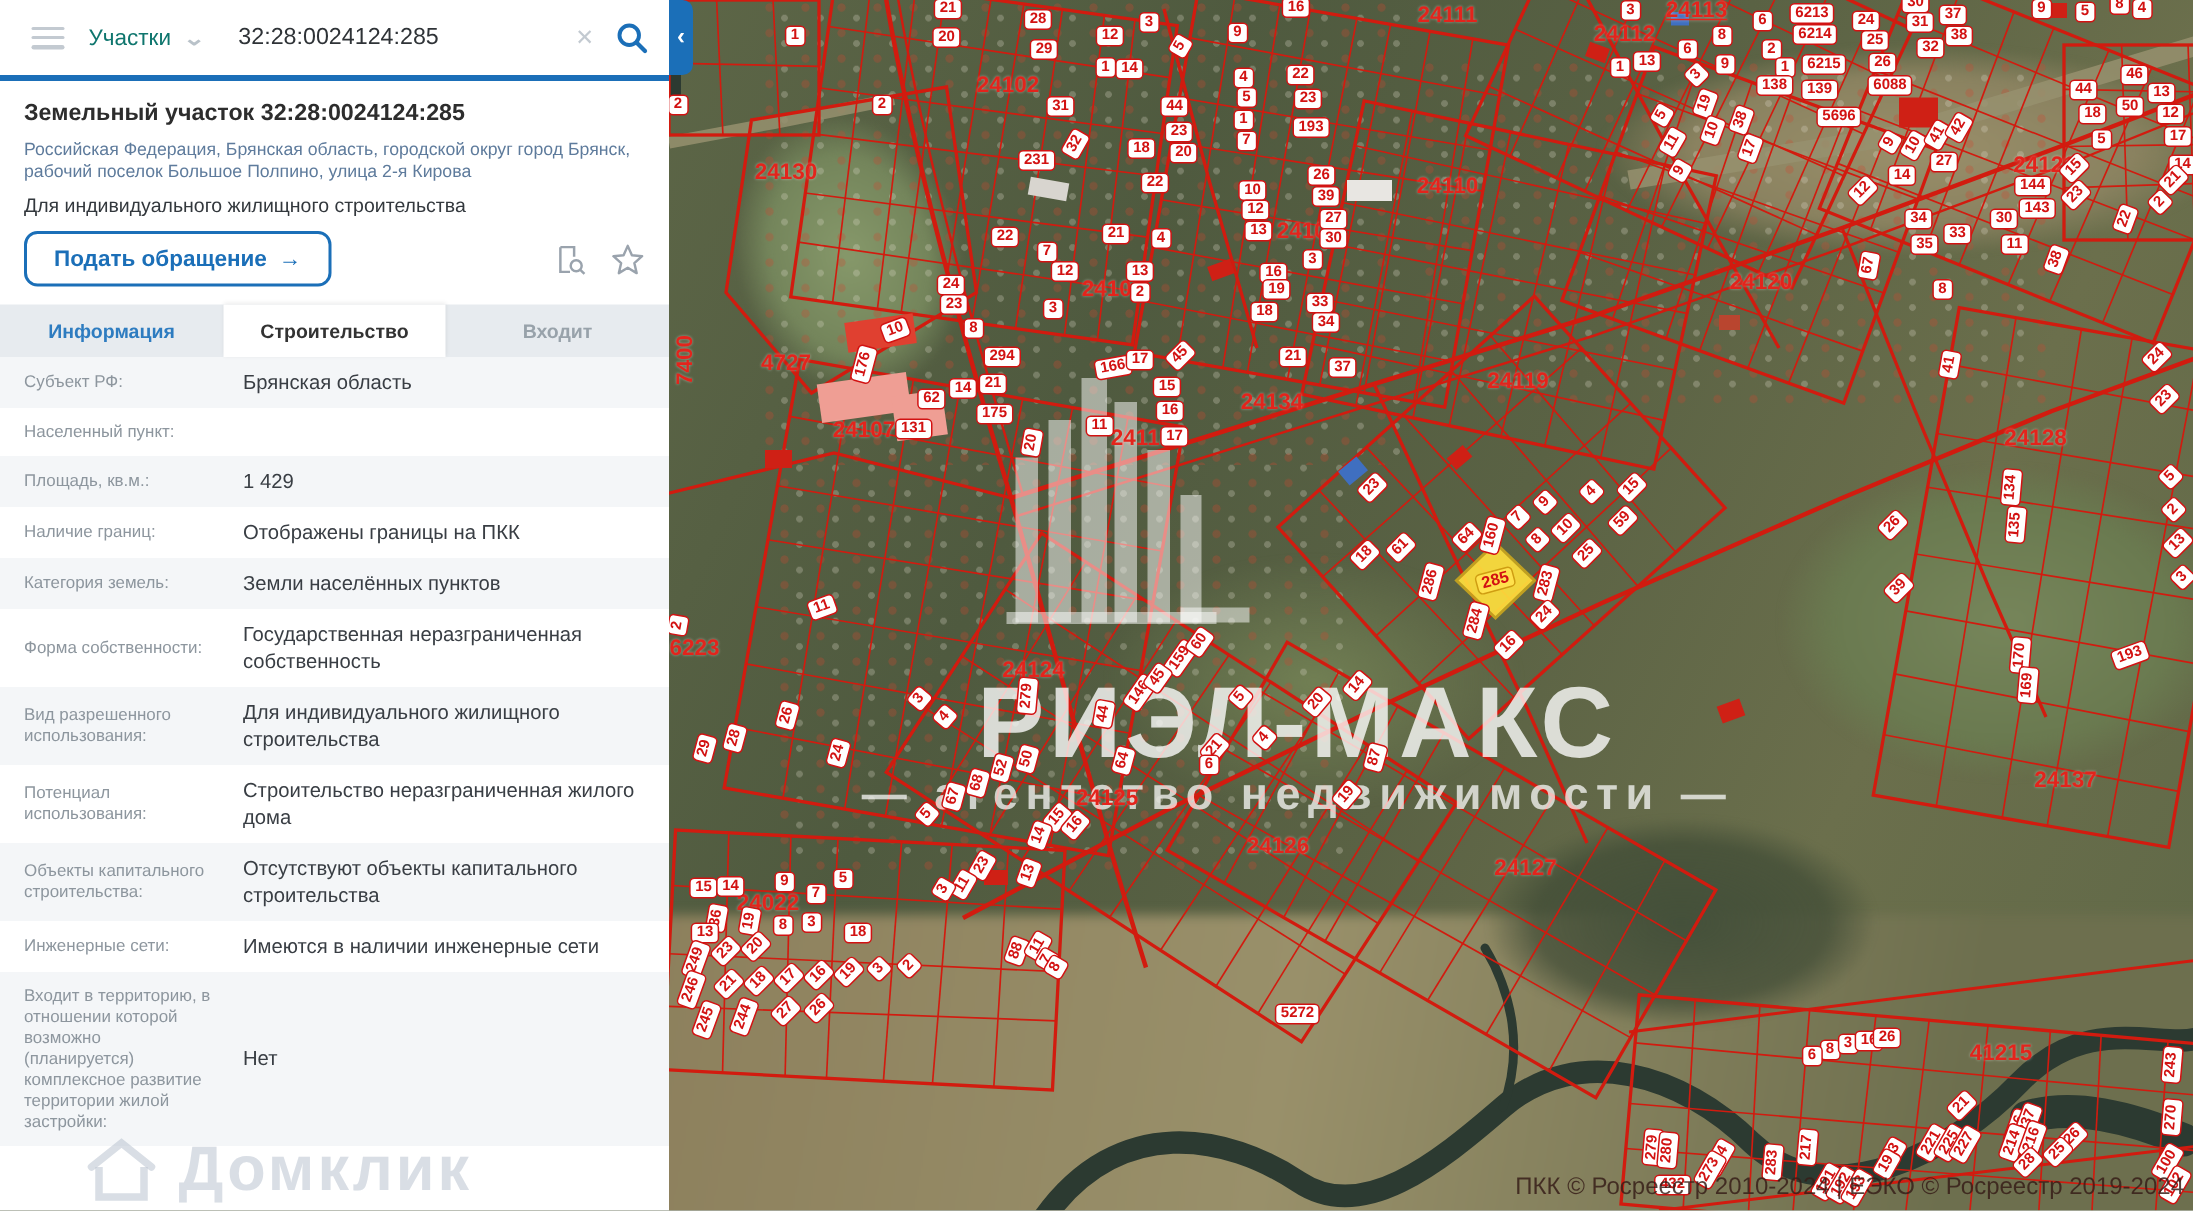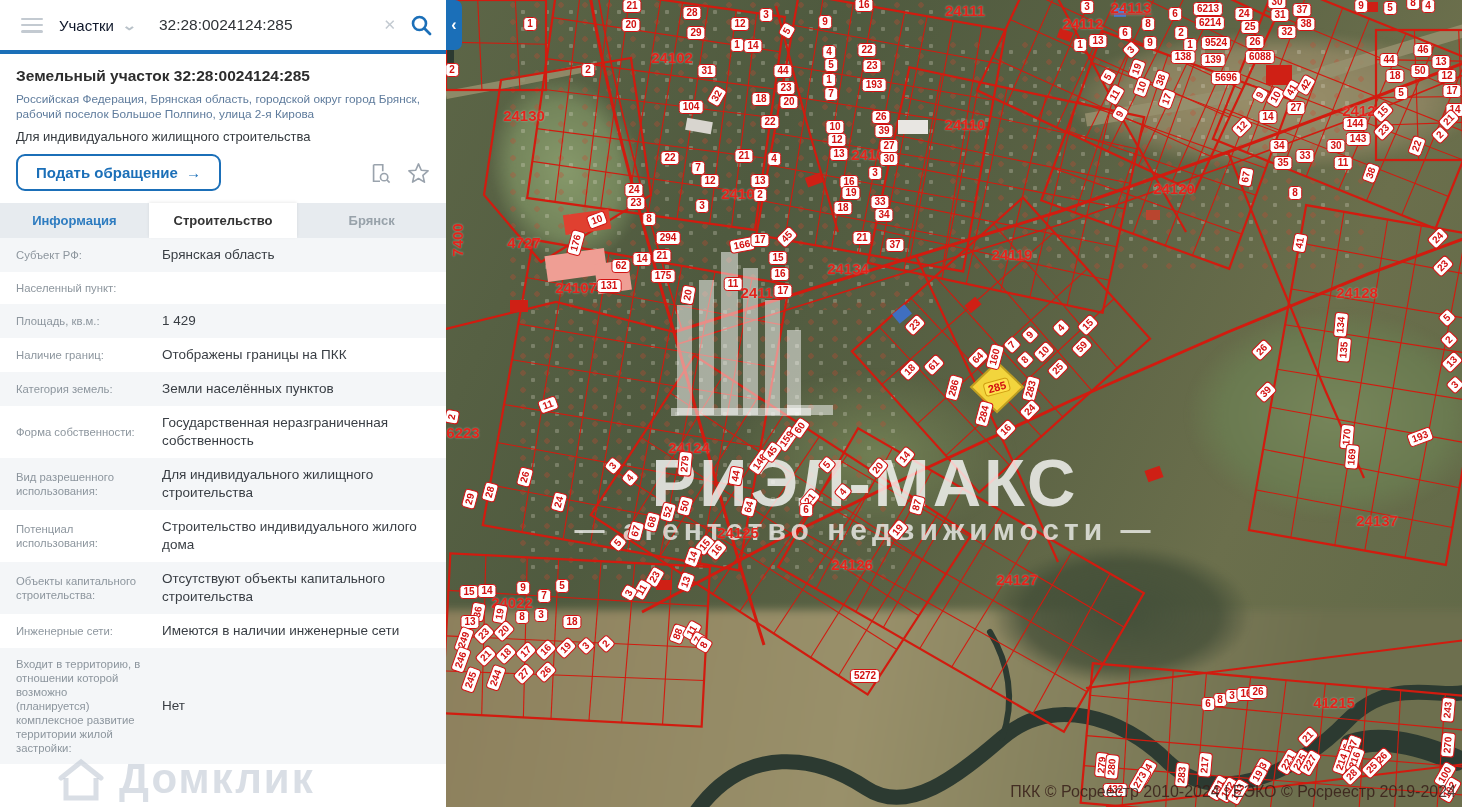--- a/index.html
+++ b/index.html
@@ -25,21 +25,21 @@
       color:rgba(255,255,255,.78);font-size:67px;font-weight:bold;letter-spacing:3px;white-space:nowrap;}
   #wm-sub{position:absolute;left:419px;top:530px;transform:translate(-50%,-50%);
       color:rgba(255,255,255,.72);font-size:30px;font-weight:bold;letter-spacing:5px;white-space:nowrap;}
   #attribution{position:absolute;right:6px;bottom:6px;z-index:6;font-size:16px;color:rgba(55,30,25,.85);}
 
   
   #searchbar{position:absolute;left:0;top:0;width:446px;height:50px;background:#fff;z-index:10;
       border-bottom:4px solid #1b6fb8;display:flex;align-items:center;}
   #burger{width:22px;height:15px;margin-left:21px;display:flex;flex-direction:column;justify-content:space-between;cursor:pointer;}
   #burger i{display:block;height:2.5px;background:#c3cad1;border-radius:2px;}
-  #entity{margin-left:16px;font-size:15px;color:#0f172a;}
+  #entity{margin-left:16px;font-size:15px;color:#0f766e;}
   #entity-chev{margin-left:10px;color:#b9c2c9;font-size:13px;font-weight:bold;transform:scaleX(1.4);}
   #query{margin-left:22px;font-size:15.5px;color:#2f3337;flex:1;border:none;outline:none;font-family:inherit;}
   #clear-x{color:#c3cad1;font-size:15px;margin-right:14px;cursor:pointer;}
   #collapse{position:absolute;left:446px;top:0;width:16px;height:50px;background:#1b6fb8;z-index:11;
       border-radius:0 7px 7px 0;color:#fff;display:flex;align-items:center;justify-content:center;
       font-size:16px;font-weight:bold;cursor:pointer;}
 
   
   #panel{position:absolute;left:0;top:54px;width:446px;height:753px;background:#fff;z-index:9;overflow:hidden;}
   #p-title{margin:13px 16px 0 16px;font-size:15.5px;font-weight:bold;color:#2d2d2d;}
@@ -351,21 +351,21 @@
         <div class="ql" style="left: 17px; top: 432px; position: absolute; transform: translate(-50%, -50%) rotate(0deg);">6223</div>
         <div class="ql" style="left: 11px; top: 240px; position: absolute; transform: translate(-50%, -50%) rotate(-90deg);">7400</div>
         <div class="pl" style="left: 84px; top: 24px; position: absolute; transform: translate(-50%, -50%) rotate(0deg);">1</div>
         <div class="pl" style="left: 142px; top: 70px; position: absolute; transform: translate(-50%, -50%) rotate(0deg);">2</div>
         <div class="pl" style="left: 186px; top: 6px; position: absolute; transform: translate(-50%, -50%) rotate(0deg);">21</div>
         <div class="pl" style="left: 185px; top: 25px; position: absolute; transform: translate(-50%, -50%) rotate(0deg);">20</div>
         <div class="pl" style="left: 246px; top: 13px; position: absolute; transform: translate(-50%, -50%) rotate(0deg);">28</div>
         <div class="pl" style="left: 250px; top: 33px; position: absolute; transform: translate(-50%, -50%) rotate(0deg);">29</div>
         <div class="pl" style="left: 261px; top: 71px; position: absolute; transform: translate(-50%, -50%) rotate(0deg);">31</div>
         <div class="pl" style="left: 271px; top: 96px; position: absolute; transform: translate(-50%, -50%) rotate(-60deg);">32</div>
-        <div class="pl" style="left: 245px; top: 107px; position: absolute; transform: translate(-50%, -50%) rotate(0deg);">104</div>
+        <div class="pl" style="left: 245px; top: 107px; position: absolute; transform: translate(-50%, -50%) rotate(0deg);">231</div>
         <div class="pl" style="left: 294px; top: 24px; position: absolute; transform: translate(-50%, -50%) rotate(0deg);">12</div>
         <div class="pl" style="left: 291px; top: 45px; position: absolute; transform: translate(-50%, -50%) rotate(0deg);">1</div>
         <div class="pl" style="left: 307px; top: 46px; position: absolute; transform: translate(-50%, -50%) rotate(0deg);">14</div>
         <div class="pl" style="left: 320px; top: 15px; position: absolute; transform: translate(-50%, -50%) rotate(0deg);">3</div>
         <div class="pl" style="left: 341px; top: 31px; position: absolute; transform: translate(-50%, -50%) rotate(-60deg);">5</div>
         <div class="pl" style="left: 379px; top: 22px; position: absolute; transform: translate(-50%, -50%) rotate(0deg);">9</div>
         <div class="pl" style="left: 418px; top: 5px; position: absolute; transform: translate(-50%, -50%) rotate(0deg);">16</div>
         <div class="pl" style="left: 337px; top: 71px; position: absolute; transform: translate(-50%, -50%) rotate(0deg);">44</div>
         <div class="pl" style="left: 340px; top: 88px; position: absolute; transform: translate(-50%, -50%) rotate(0deg);">23</div>
         <div class="pl" style="left: 315px; top: 99px; position: absolute; transform: translate(-50%, -50%) rotate(0deg);">18</div>
@@ -432,21 +432,21 @@
         <div class="pl" style="left: 685px; top: 50px; position: absolute; transform: translate(-50%, -50%) rotate(-45deg);">3</div>
         <div class="pl" style="left: 691px; top: 69px; position: absolute; transform: translate(-50%, -50%) rotate(-70deg);">19</div>
         <div class="pl" style="left: 696px; top: 87px; position: absolute; transform: translate(-50%, -50%) rotate(-70deg);">10</div>
         <div class="pl" style="left: 715px; top: 80px; position: absolute; transform: translate(-50%, -50%) rotate(-70deg);">38</div>
         <div class="pl" style="left: 721px; top: 99px; position: absolute; transform: translate(-50%, -50%) rotate(-70deg);">17</div>
         <div class="pl" style="left: 662px; top: 77px; position: absolute; transform: translate(-50%, -50%) rotate(-60deg);">5</div>
         <div class="pl" style="left: 669px; top: 95px; position: absolute; transform: translate(-50%, -50%) rotate(-60deg);">11</div>
         <div class="pl" style="left: 674px; top: 114px; position: absolute; transform: translate(-50%, -50%) rotate(-60deg);">9</div>
         <div class="pl" style="left: 762px; top: 9px; position: absolute; transform: translate(-50%, -50%) rotate(0deg);">6213</div>
         <div class="pl" style="left: 764px; top: 23px; position: absolute; transform: translate(-50%, -50%) rotate(0deg);">6214</div>
-        <div class="pl" style="left: 770px; top: 43px; position: absolute; transform: translate(-50%, -50%) rotate(0deg);">9524</div>
+        <div class="pl" style="left: 770px; top: 43px; position: absolute; transform: translate(-50%, -50%) rotate(0deg);">6215</div>
         <div class="pl" style="left: 737px; top: 57px; position: absolute; transform: translate(-50%, -50%) rotate(0deg);">138</div>
         <div class="pl" style="left: 767px; top: 60px; position: absolute; transform: translate(-50%, -50%) rotate(0deg);">139</div>
         <div class="pl" style="left: 780px; top: 78px; position: absolute; transform: translate(-50%, -50%) rotate(0deg);">5696</div>
         <div class="pl" style="left: 814px; top: 57px; position: absolute; transform: translate(-50%, -50%) rotate(0deg);">6088</div>
         <div class="pl" style="left: 798px; top: 14px; position: absolute; transform: translate(-50%, -50%) rotate(0deg);">24</div>
         <div class="pl" style="left: 804px; top: 27px; position: absolute; transform: translate(-50%, -50%) rotate(0deg);">25</div>
         <div class="pl" style="left: 809px; top: 42px; position: absolute; transform: translate(-50%, -50%) rotate(0deg);">26</div>
         <div class="pl" style="left: 831px; top: 2px; position: absolute; transform: translate(-50%, -50%) rotate(0deg);">30</div>
         <div class="pl" style="left: 834px; top: 15px; position: absolute; transform: translate(-50%, -50%) rotate(0deg);">31</div>
         <div class="pl" style="left: 841px; top: 32px; position: absolute; transform: translate(-50%, -50%) rotate(0deg);">32</div>
@@ -660,21 +660,21 @@
         </svg>
         <svg width="23" height="22" viewBox="0 0 24 23">
           <path d="M12 2 l2.9 6.6 7.1 .6 -5.4 4.8 1.6 7 -6.2 -3.8 -6.2 3.8 1.6 -7 -5.4 -4.8 7.1 -.6 Z" fill="none" stroke="#9aa3ad" stroke-width="1.7" stroke-linejoin="round"></path>
         </svg>
       </div>
     </div>
 
     <div id="tabs">
       <div class="tab info">Информация</div>
       <div class="tab active">Строительство</div>
-      <div class="tab dim">Брянск</div>
+      <div class="tab dim">Входит</div>
     </div>
 
     <div id="rows">
 
         <div class="row">
           <div class="row-label">Субъект РФ:</div>
           <div class="row-value">Брянская область</div>
         </div>
 
 
@@ -702,21 +702,21 @@
           <div class="row-value">Государственная неразграниченная собственность</div>
         </div>
 
         <div class="row">
           <div class="row-label">Вид разрешенного использования:</div>
           <div class="row-value">Для индивидуального жилищного строительства</div>
         </div>
 
         <div class="row">
           <div class="row-label">Потенциал использования:</div>
-          <div class="row-value">Строительство индивидуального жилого дома</div>
+          <div class="row-value">Строительство неразграниченная жилого дома</div>
         </div>
 
         <div class="row">
           <div class="row-label">Объекты капитального строительства:</div>
           <div class="row-value">Отсутствуют объекты капитального строительства</div>
         </div>
 
         <div class="row">
           <div class="row-label">Инженерные сети:</div>
           <div class="row-value">Имеются в наличии инженерные сети</div>

